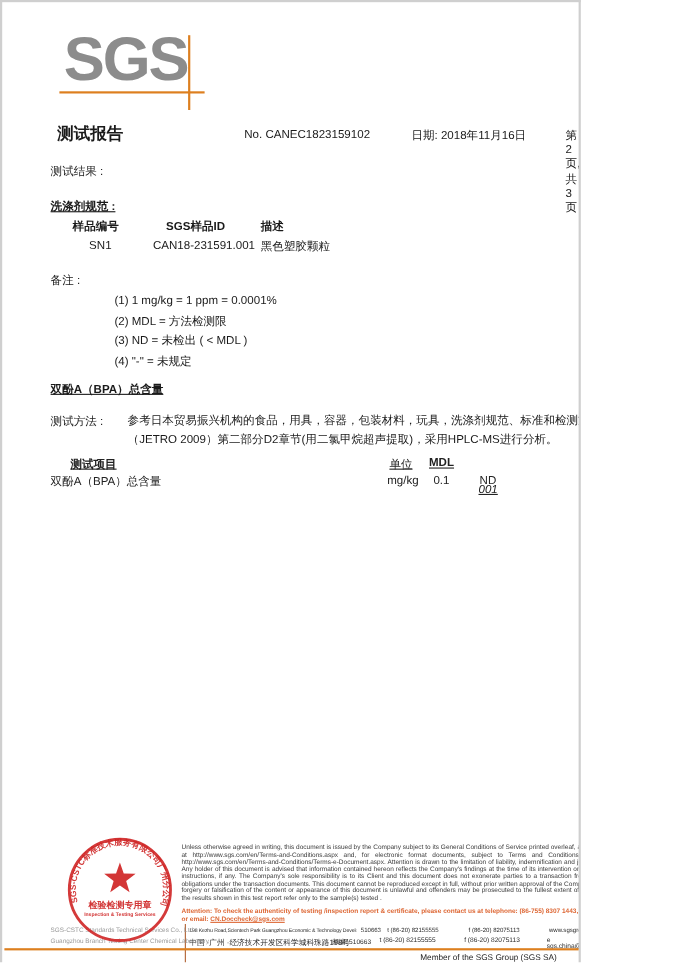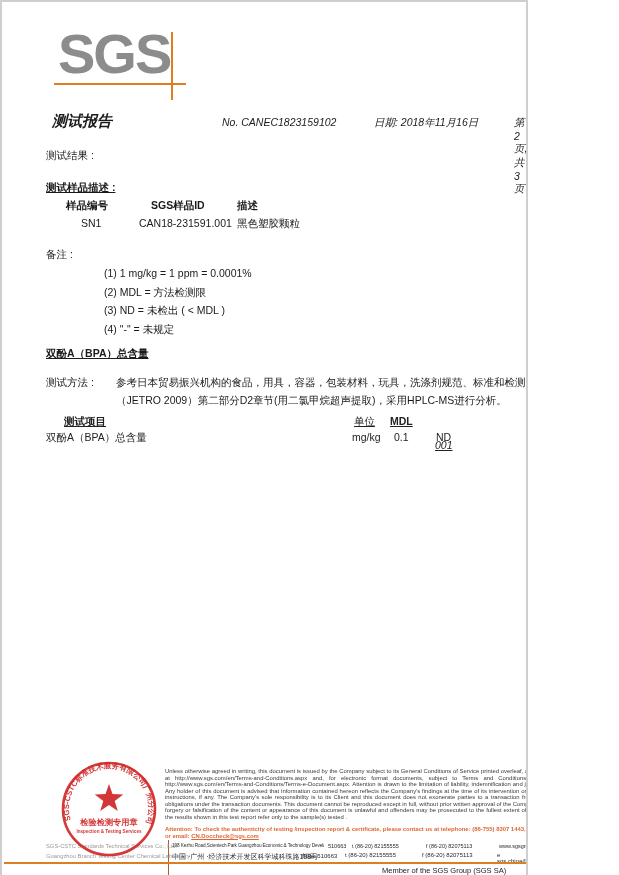--- a/index.html
+++ b/index.html
@@ -20,21 +20,21 @@
   .logo-text {
     position: absolute; left: 56px; top: 24px;
     font-size: 56px; font-weight: bold; color: #8c8c8c;
     letter-spacing: -2px; line-height: 1;
     font-family: "Liberation Sans", sans-serif;
   }
   .logo-hline { position: absolute; left: 52px; top: 81px; width: 132px; height: 2px; background: #dd7f1f; }
   .logo-vline { position: absolute; left: 169px; top: 30px; width: 2px; height: 68px; background: #dd7f1f; }
 
   
-  .title-row { position: absolute; left: 0; top: 110px; width: 100%; height: 20px; font-style: italic; }
+  .title-row { position: absolute; left: 0; top: 110px; width: 100%; height: 20px; }
   .doc-title { position: absolute; left: 50px; top: 0; font-size: 15px; font-weight: bold; color: #1a1a1a; }
   .report-no { position: absolute; left: 220px; top: 4px; font-size: 10.5px; color: #1a1a1a; }
   .report-date { position: absolute; left: 372px; top: 4px; font-size: 10.5px; color: #1a1a1a; }
   .report-pages { position: absolute; left: 512px; top: 4px; font-size: 10.5px; color: #1a1a1a; }
 
   .label { font-size: 10.5px; color: #1a1a1a; }
   .bold { font-weight: bold; }
   .ul { text-decoration: underline; }
 
   .results-label { position: absolute; left: 44px; top: 147px; }
@@ -112,21 +112,21 @@
 
   <div class="title-row">
     <span class="doc-title">测试报告</span>
     <span class="report-no">No. CANEC1823159102</span>
     <span class="report-date">日期: 2018年11月16日</span>
     <span class="report-pages">第2页,共3页</span>
   </div>
 
   <div class="results-label label">测试结果 :</div>
 
-  <div class="sample-heading label bold ul">测试样品描述 :</div>
+  <div class="sample-heading label bold ul">洗涤剂规范 :</div>
   <div class="sample-head label bold">
     <span class="s-col1h">样品编号</span>
     <span class="s-col2h">SGS样品ID</span>
     <span class="s-col3h">描述</span>
   </div>
   <div class="sample-row label">
     <span class="s-col1">SN1</span>
     <span class="s-col2">CAN18-231591.001</span>
     <span class="s-col3">黑色塑胶颗粒</span>
   </div>

